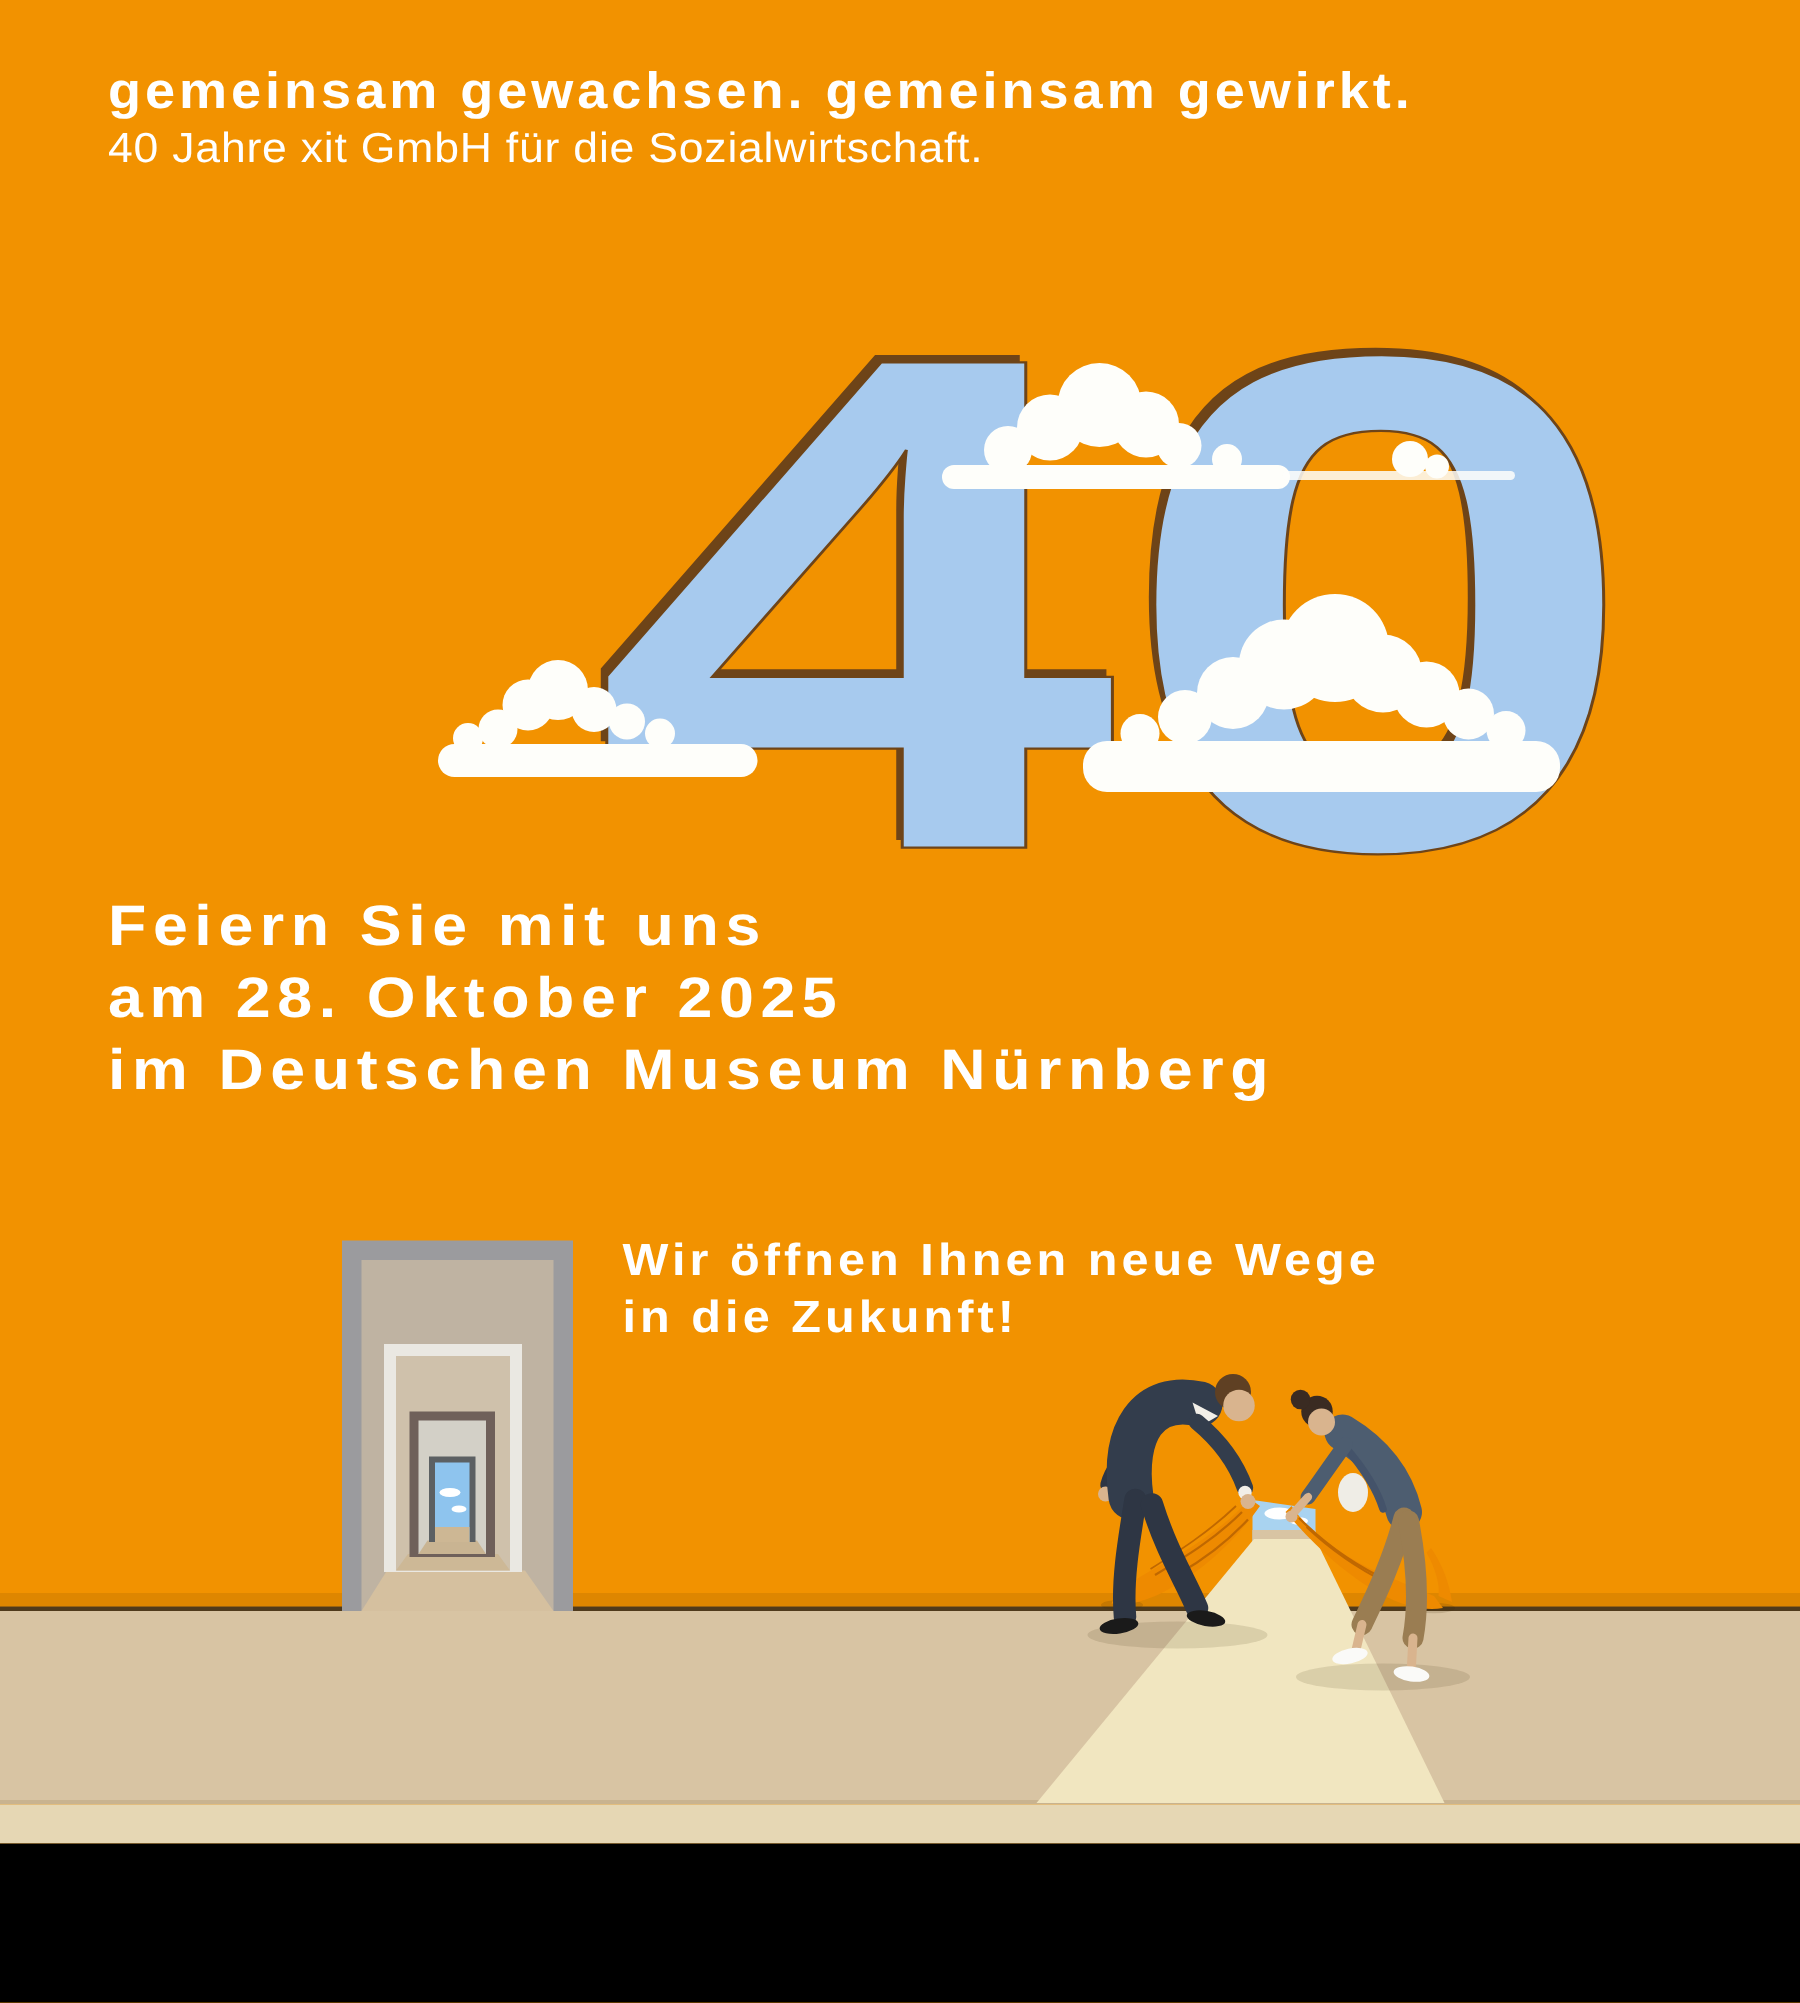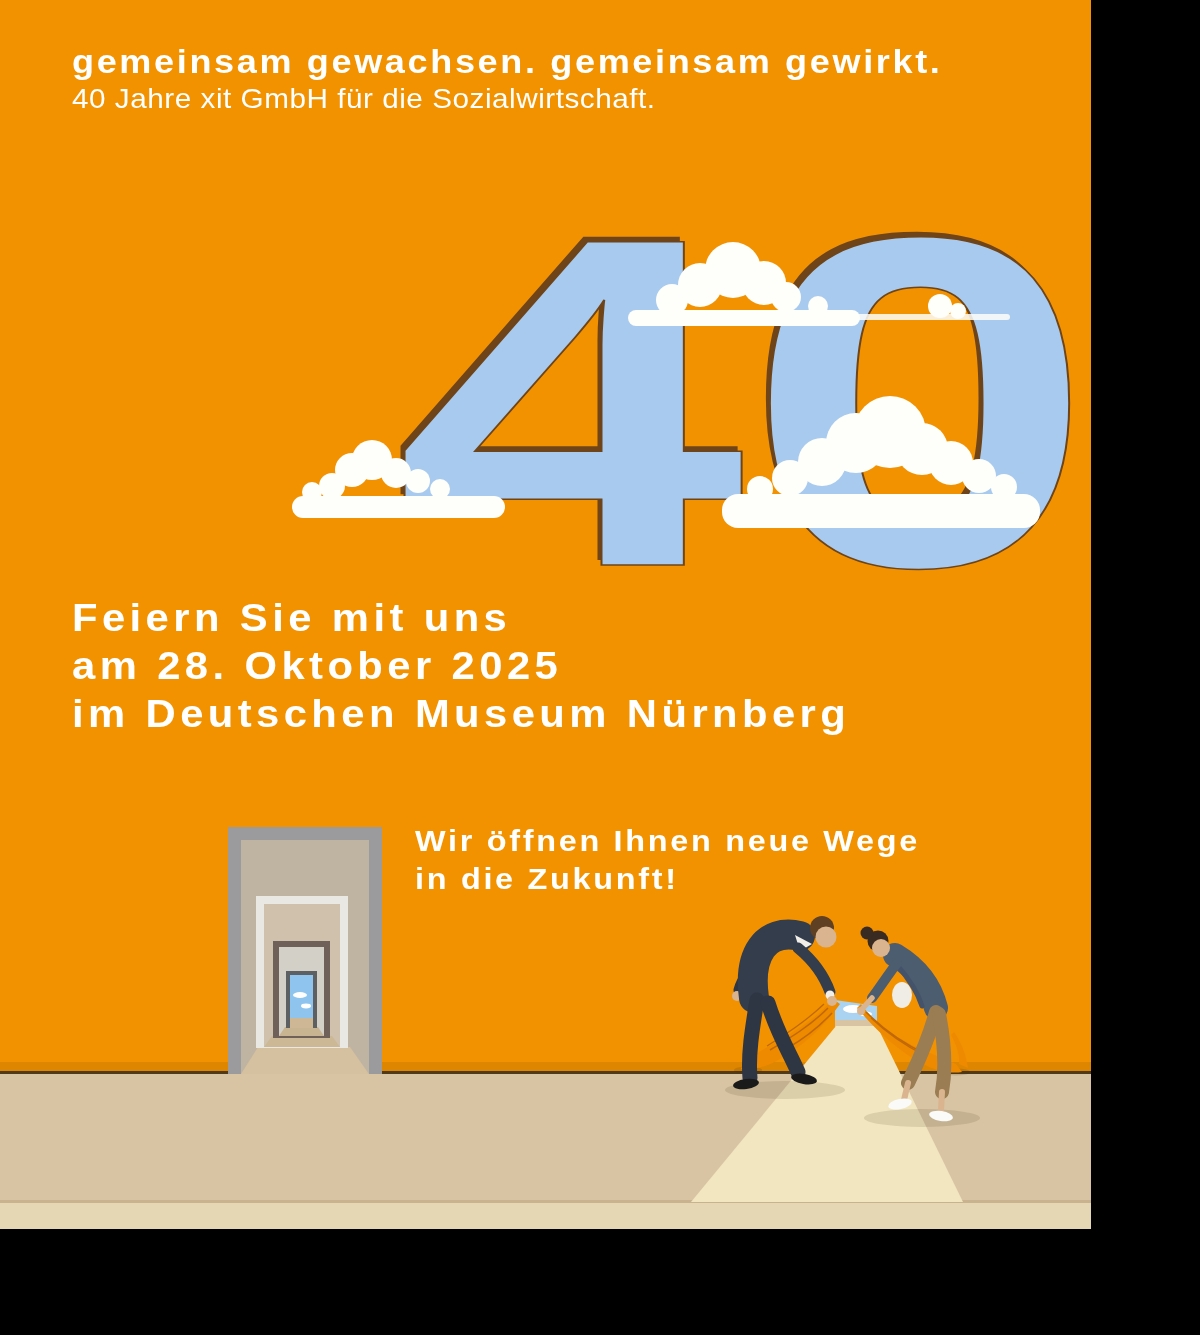--- a/index.html
+++ b/index.html
@@ -1,17 +1,17 @@
 <!DOCTYPE html>
 <html><head>
 <meta charset="utf-8">
 <style>
   html,body{margin:0;padding:0;background:#000;}
   .poster{
-    position:relative;width:1091px;height:1335px;overflow:hidden;
+    position:relative;width:1200px;height:1335px;overflow:hidden;
     background:#F29200;
     font-family:"Liberation Sans", sans-serif;
   }
   
   .hdr{position:absolute;left:72px;top:40px;color:#fff;transform:scaleX(1.06);transform-origin:0 0;}
   .hdr .t1{font-size:34px;font-weight:700;letter-spacing:2.5px;line-height:42px;white-space:nowrap;}
   .hdr .t2{font-size:28px;font-weight:400;letter-spacing:.5px;line-height:34px;white-space:nowrap;}
   .invite{position:absolute;left:72px;top:594px;color:#fff;font-size:38px;font-weight:700;
           letter-spacing:4px;line-height:48px;transform:scaleX(1.10);transform-origin:0 0;white-space:nowrap;}
   .tagline{position:absolute;left:415px;top:822px;color:#fff;font-size:30px;font-weight:700;

